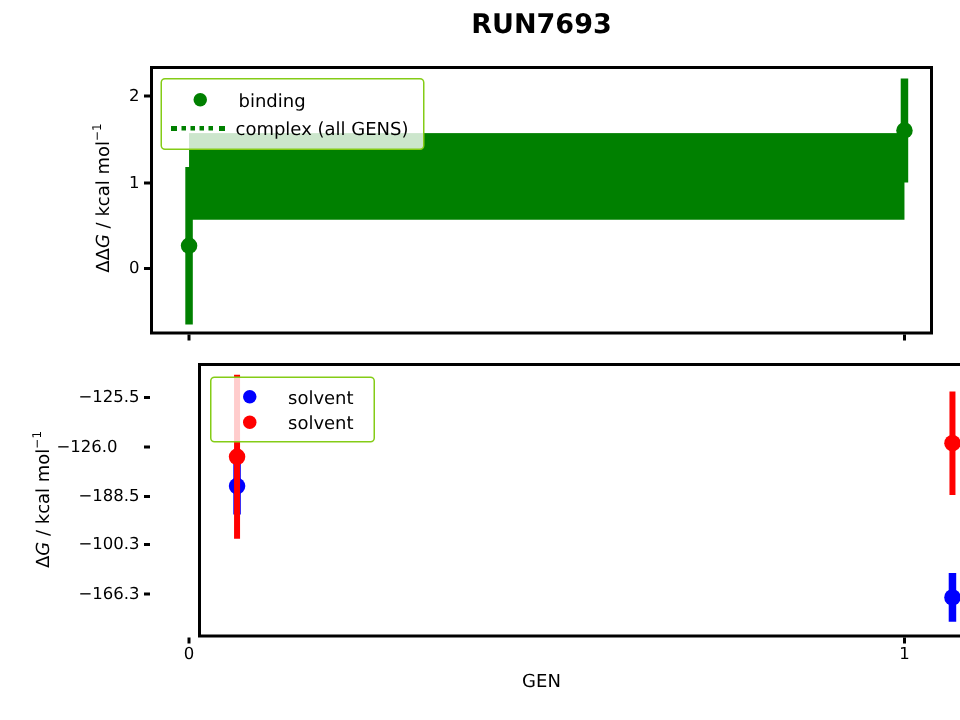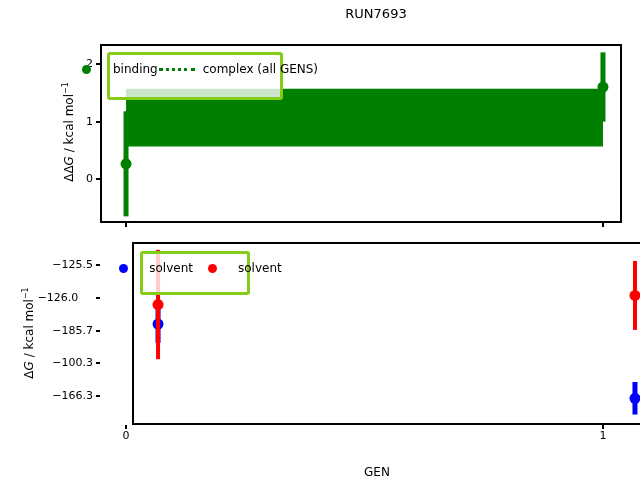--- a/index.html
+++ b/index.html
@@ -1,31 +1,31 @@
 <!DOCTYPE html>
 <html><head>
 <meta charset="utf-8">
 <style>
   html,body{margin:0;padding:0;background:#fff;}
   .figure{
     position:relative;width:640px;height:480px;background:#ffffff;
     font-family:"DejaVu Sans","Liberation Sans",sans-serif;color:#000;overflow:hidden;
   }
   .title{
-    position:absolute;left:115px;top:6px;width:522px;text-align:center;
-    font-size:13px;font-weight:normal;
+    position:absolute;left:100px;top:6px;width:522px;text-align:center;
+    font-size:18px;font-weight:bold;
   }
   .plot{position:absolute;border:2px solid #000;background:#fff;}
   #plot0{left:100px;top:44px;width:518px;height:175px;}
   #plot1{left:100px;top:242px;width:518px;height:179px;margin-left:32px;}
   .plot svg{position:absolute;left:0;top:0;}
   .legend{
-    position:absolute;background:rgba(255,255,255,0.8);border:3px solid #84cc16;
+    position:absolute;background:rgba(255,255,255,0.8);border:1px solid #84cc16;
     border-radius:3px;padding:4px 10px 4px 6px;z-index:5;display:flex;
-    flex-direction:row;justify-content:center;
+    flex-direction:column;justify-content:flex-start;
   }
   .legend-row{display:flex;align-items:center;height:20px;}
   .legend-marker{width:38px;display:flex;justify-content:center;align-items:center;}
   .dot{width:9px;height:9px;border-radius:50%;}
   .dotted-line{width:36px;height:0;border-top:3px dotted;}
   .legend-label{font-size:12px;margin-left:7px;white-space:nowrap;}
   .ticklabel{position:absolute;font-size:11px;line-height:16px;}
   .ytick{text-align:right;}
   .xtick{text-align:center;}
   .tickmark{position:absolute;background:#000;}
@@ -92,36 +92,36 @@
             <div class="dot" style="background: rgb(255, 0, 0);"></div>
           </div>
           <div class="legend-label">solvent</div>
         </div>
       </div>
     </div>
   <div class="axis-label rot" style="left:28px;top:333px;">
     <span>Δ</span><span class="it">G</span><span> / kcal mol</span><sup>−1</sup>
   </div>
 
-  <div class="axis-label xlab" style="left:361px;top:465px;margin-left:16px;">GEN</div>
+  <div class="axis-label xlab" style="left:361px;top:447px;">GEN</div>
 
 <div class="tickmark" style="left: 96px; top: 178.416px; width: 4px; height: 2px;"></div>
     <div class="ticklabel ytick" style="left: 23px; top: 171.416px; width: 70px;">0</div>
     <div class="tickmark" style="left: 96px; top: 120.66px; width: 4px; height: 2px;"></div>
     <div class="ticklabel ytick" style="left: 23px; top: 113.66px; width: 70px;">1</div>
     <div class="tickmark" style="left: 96px; top: 62.9043px; width: 4px; height: 2px;"></div>
     <div class="ticklabel ytick" style="left: 23px; top: 55.9043px; width: 70px;">2</div>
     <div class="tickmark" style="left: 125.038px; top: 223px; width: 2px; height: 4px;"></div>
     <div class="tickmark" style="left: 601.973px; top: 223px; width: 2px; height: 4px;"></div>
     <div class="tickmark" style="left: 96px; top: 394.662px; width: 4px; height: 2px;"></div>
     <div class="ticklabel ytick" style="left: 23px; top: 387.662px; width: 70px;">−166.3</div>
     <div class="tickmark" style="left: 96px; top: 362.116px; width: 4px; height: 2px;"></div>
     <div class="ticklabel ytick" style="left: 23px; top: 355.116px; width: 70px;">−100.3</div>
     <div class="tickmark" style="left: 96px; top: 329.571px; width: 4px; height: 2px;"></div>
-    <div class="ticklabel ytick" style="left: 23px; top: 322.571px; width: 70px;">−185.7</div>
+    <div class="ticklabel ytick" style="left: 23px; top: 322.571px; width: 70px;">−188.5</div>
     <div class="tickmark" style="left: 96px; top: 297.025px; width: 4px; height: 2px;"></div>
     <div class="ticklabel ytick" style="left: 23px; top: 290.025px; width: 70px; text-align: center;">−126.0</div>
     <div class="tickmark" style="left: 96px; top: 264.48px; width: 4px; height: 2px;"></div>
     <div class="ticklabel ytick" style="left: 23px; top: 257.48px; width: 70px; text-align: right;">−125.5</div>
     <div class="tickmark" style="left: 125.038px; top: 425px; width: 2px; height: 4px;"></div>
     <div class="ticklabel xtick" style="left: 106.038px; top: 428px; width: 40px;">0</div>
     <div class="tickmark" style="left: 601.973px; top: 425px; width: 2px; height: 4px;"></div>
     <div class="ticklabel xtick" style="left: 582.973px; top: 428px; width: 40px;">1</div>
   </div>
 

